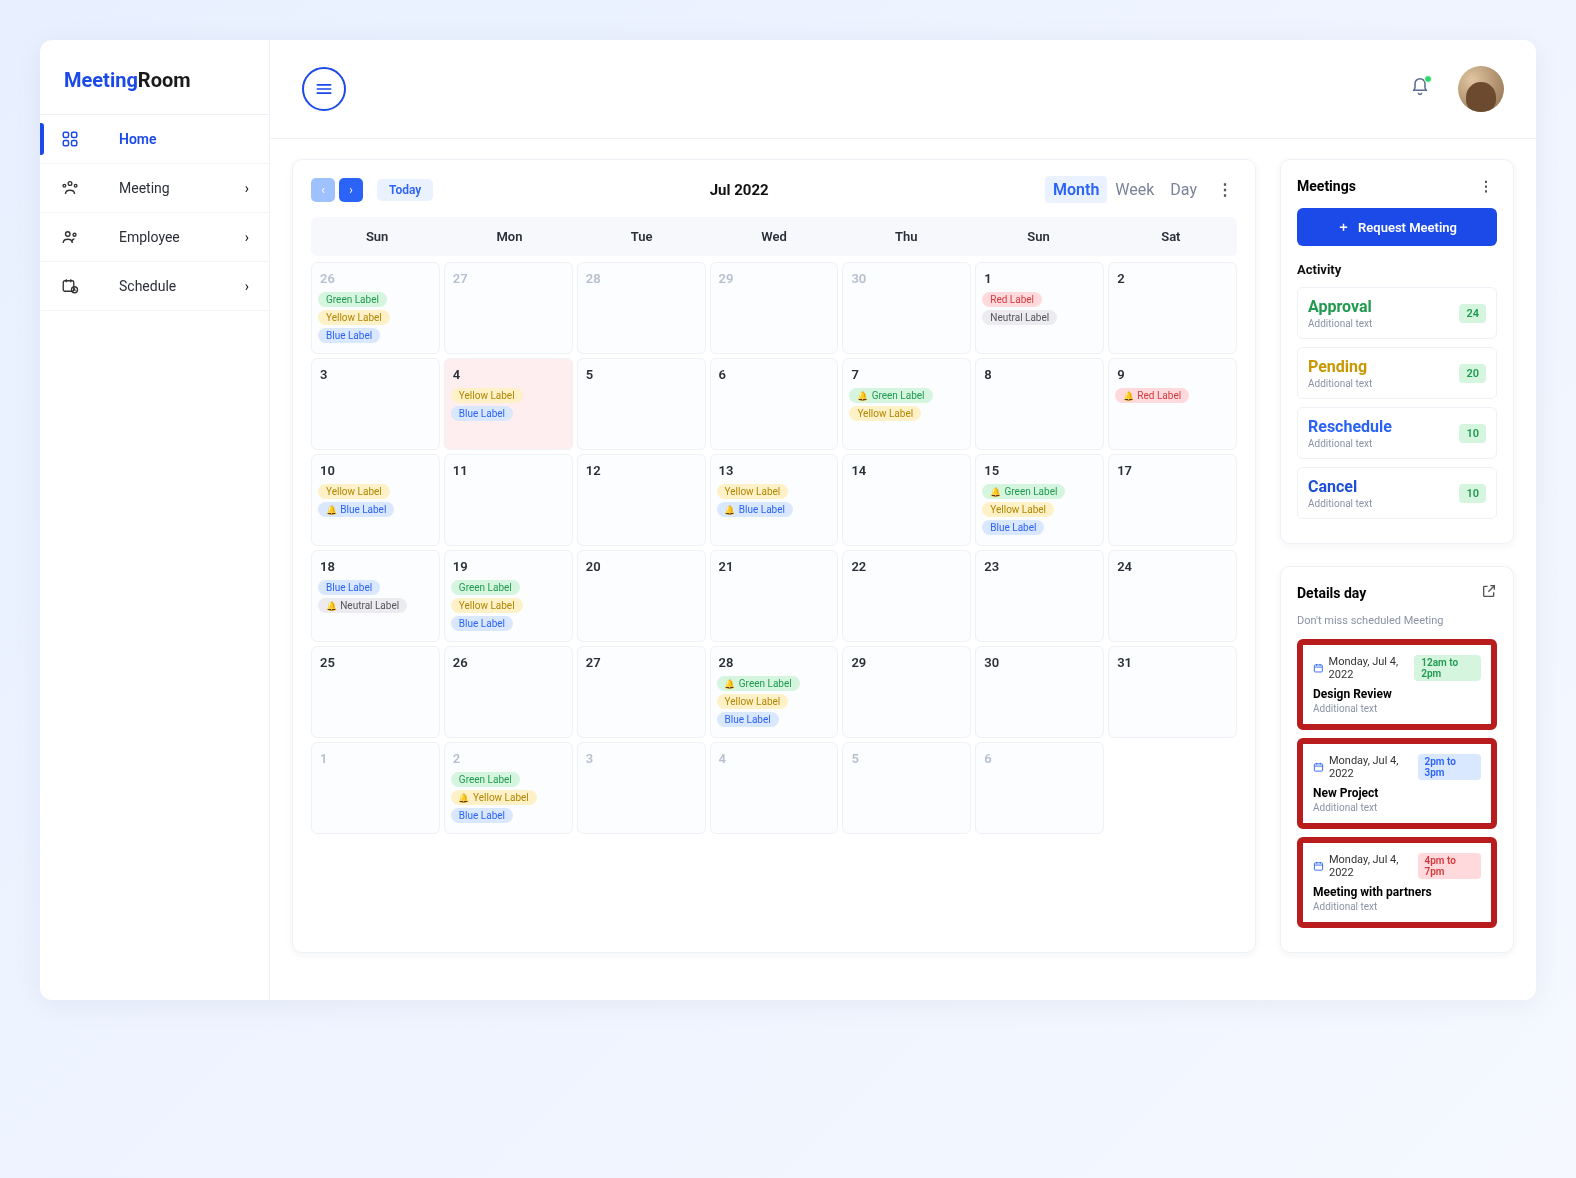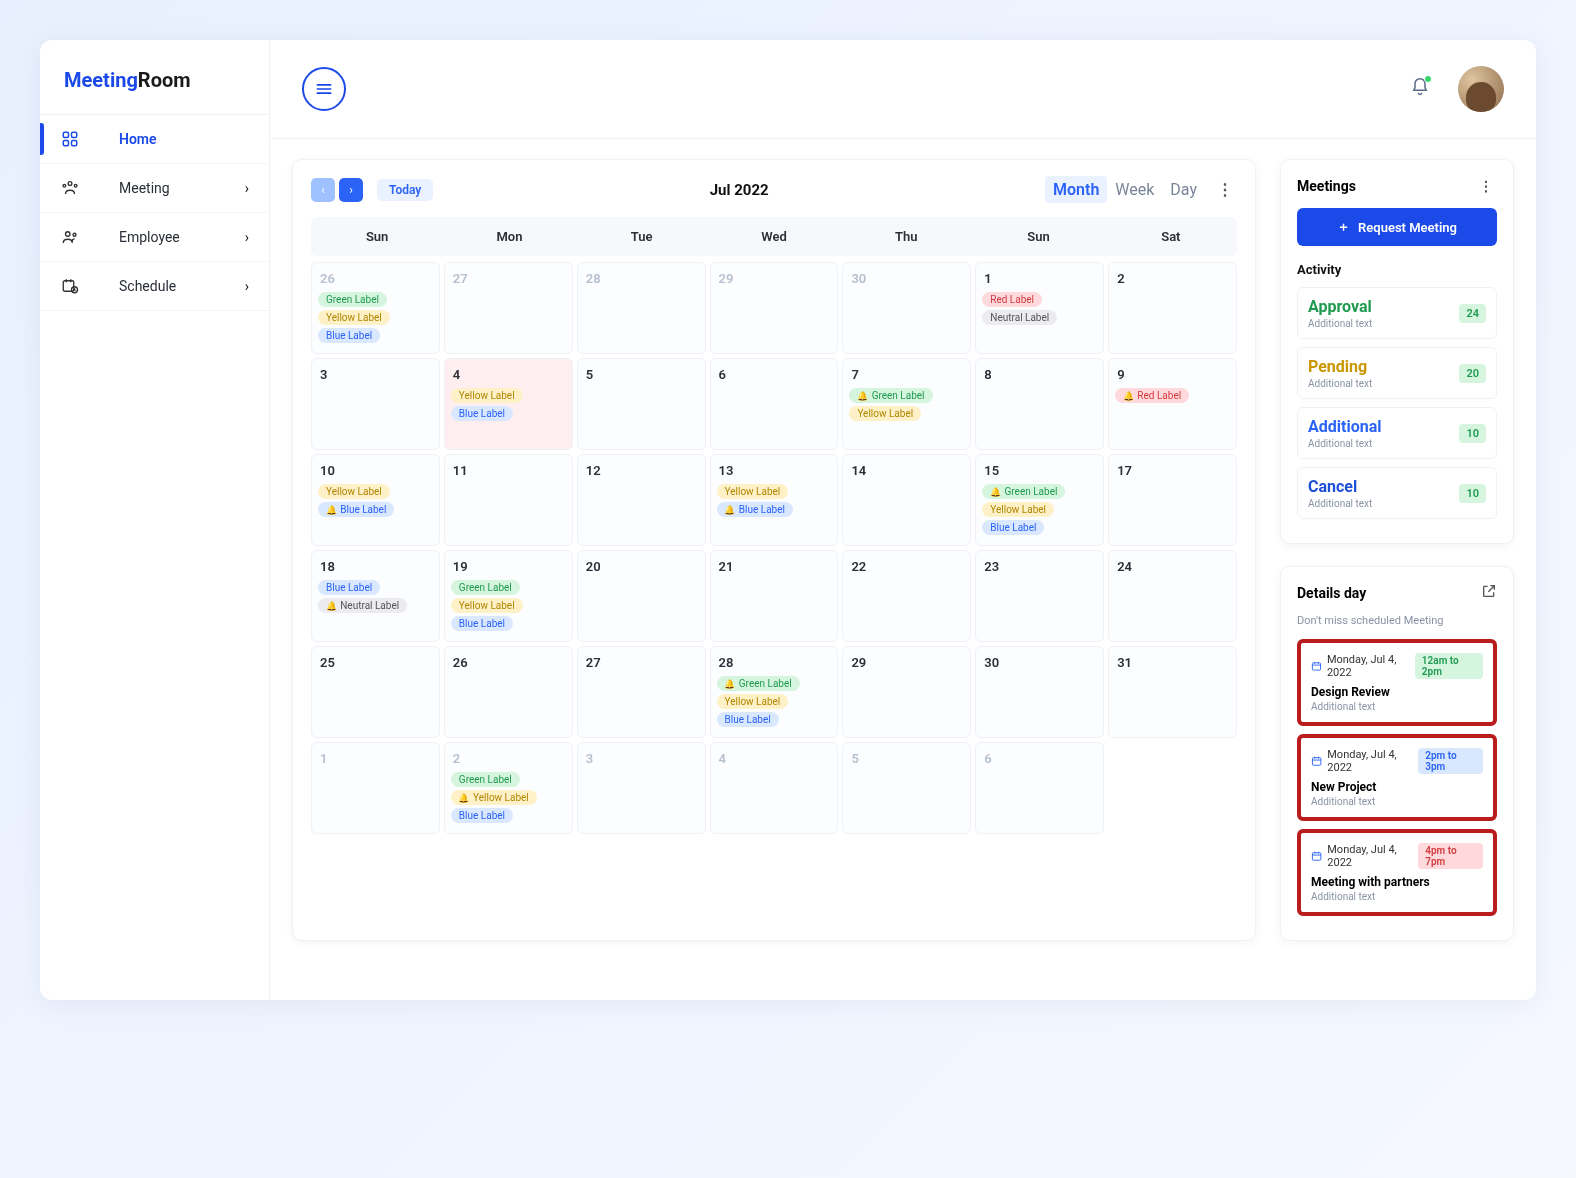--- a/index.html
+++ b/index.html
@@ -68,21 +68,21 @@
 .card h3 { font-size: 14px; font-weight: 700; margin-bottom: 12px; display: flex; align-items: center; justify-content: space-between; }
 .req-btn { width: 100%; background: #1b4ae8; color: #fff; border: none; padding: 10px 0; border-radius: 6px; font-size: 13px; font-weight: 600; cursor: pointer; display: flex; align-items: center; justify-content: center; gap: 8px; margin-bottom: 16px; }
 .activity-title { font-size: 13px; font-weight: 700; margin-bottom: 10px; color:#111; }
 .act-item { border: 1px solid #eef1f6; border-radius: 6px; padding: 9px 10px; margin-bottom: 8px; display: flex; align-items: center; justify-content: space-between; }
 .act-item .info .t { font-size: 16px; font-weight: 700; }
 .act-item .info .s { font-size: 10px; color: #8a93a5; margin-top: 2px; }
 .act-item .badge { background: #d5f5df; color: #1f9a4f; font-size: 11px; font-weight: 600; padding: 3px 7px; border-radius: 4px; }
 .t.green{color:#1f9a4f;} .t.yellow{color:#c99700;} .t.blue{color:#2a63f6;} .t.red{color:#1d4ed8;}
 
 .details-sub { font-size: 11px; color: #8a93a5; margin-bottom: 12px; }
-.d-item { border: 4px solid #b91c1c; border-radius: 6px; padding: 10px; margin-bottom: 8px; }
+.d-item { border: 6px solid #b91c1c; border-radius: 6px; padding: 10px; margin-bottom: 8px; }
 .d-item .row { display: flex; align-items: center; justify-content: space-between; margin-bottom: 6px; }
 .d-item .date { font-size: 11px; color: #333; display: flex; align-items: center; gap: 5px; }
 .d-item .time { font-size: 10px; padding: 2px 7px; border-radius: 4px; font-weight: 600; }
 .time.green{background:#d5f5df;color:#1f9a4f;} .time.blue{background:#d9e7ff;color:#2a63f6;} .time.red{background:#ffd9db;color:#d33a3f;}
 .d-item .ttl { font-size: 12px; font-weight: 700; margin-bottom: 2px; }
 .d-item .sub { font-size: 10px; color: #8a93a5; }
 .open-ic{color:#555;cursor:pointer;}
 </style>
 </head>
 <body>
@@ -448,21 +448,21 @@
               </div>
               <div class="act-item">
                 <div class="info">
                   <div class="t yellow">Pending</div>
                   <div class="s">Additional text</div>
                 </div>
                 <div class="badge">20</div>
               </div>
               <div class="act-item">
                 <div class="info">
-                  <div class="t blue">Additional</div>
+                  <div class="t blue">Reschedule</div>
                   <div class="s">Additional text</div>
                 </div>
                 <div class="badge">10</div>
               </div>
               <div class="act-item">
                 <div class="info">
                   <div class="t red">Cancel</div>
                   <div class="s">Additional text</div>
                 </div>
                 <div class="badge">10</div>

